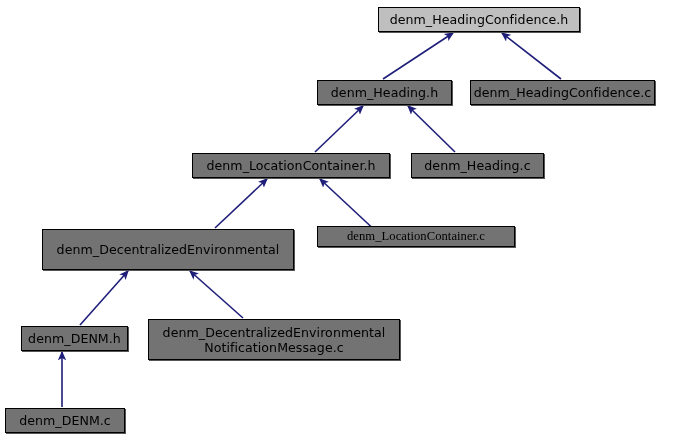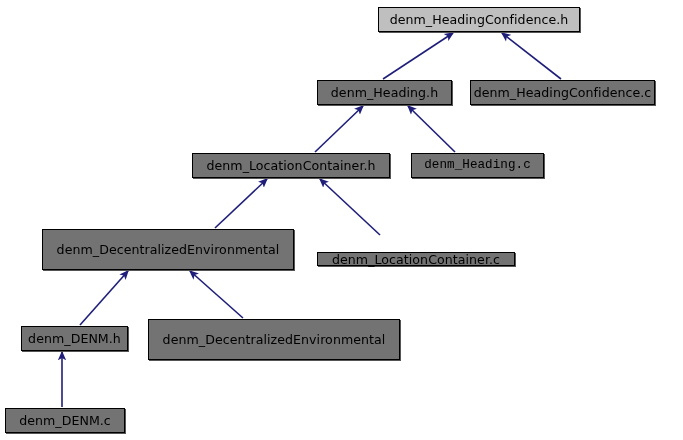--- a/index.html
+++ b/index.html
@@ -70,21 +70,21 @@
       <line x1="80" y1="325" x2="128" y2="271" stroke="#1f1f7a" stroke-width="1.6" marker-end="url(#arrowhead)"></line>
       <line x1="243" y1="318" x2="190" y2="271" stroke="#1f1f7a" stroke-width="1.6" marker-end="url(#arrowhead)"></line>
       <line x1="62" y1="407" x2="62" y2="352" stroke="#1f1f7a" stroke-width="1.6" marker-end="url(#arrowhead)"></line>
     </svg>
 
   <div id="node-layer">
       <div class="graph-node highlight" style="left: 378px; top: 7px; width: 202px; height: 25px;"><span class="node-label">denm_HeadingConfidence.h</span></div>
       <div class="graph-node" style="left: 317px; top: 80px; width: 135px; height: 25px;"><span class="node-label">denm_Heading.h</span></div>
       <div class="graph-node" style="left: 470px; top: 80px; width: 185px; height: 25px;"><span class="node-label">denm_HeadingConfidence.c</span></div>
       <div class="graph-node" style="left: 192px; top: 153px; width: 198px; height: 25px;"><span class="node-label">denm_LocationContainer.h</span></div>
-      <div class="graph-node" style="left: 411px; top: 153px; width: 133px; height: 25px; font-family: Liberation Mono, monospace;"><span class="node-label">denm_Heading.c</span></div>
+      <div class="graph-node" style="left: 411px; top: 153px; width: 133px; height: 25px;"><span class="node-label">denm_Heading.c</span></div>
       <div class="graph-node" style="left: 42px; top: 229px; width: 252px; height: 41px;"><span class="node-label">denm_DecentralizedEnvironmental</span></div>
-      <div class="graph-node" style="left: 317px; top: 252px; width: 198px; height: 14px;"><span class="node-label">denm_LocationContainer.c</span></div>
+      <div class="graph-node" style="left: 317px; top: 226px; width: 198px; height: 21px; font-family: Liberation Serif, serif;"><span class="node-label">denm_LocationContainer.c</span></div>
       <div class="graph-node" style="left: 21px; top: 326px; width: 107px; height: 25px;"><span class="node-label">denm_DENM.h</span></div>
-      <div class="graph-node" style="left: 148px; top: 319px; width: 252px; height: 41px;"><span class="node-label">denm_DecentralizedEnvironmental</span></div>
+      <div class="graph-node" style="left: 148px; top: 319px; width: 252px; height: 41px;"><span class="node-label">denm_DecentralizedEnvironmental</span><span class="node-label">NotificationMessage.c</span></div>
       <div class="graph-node" style="left: 5px; top: 408px; width: 120px; height: 25px;"><span class="node-label">denm_DENM.c</span></div>
     </div>
 
 </div>
 
 </body></html>

